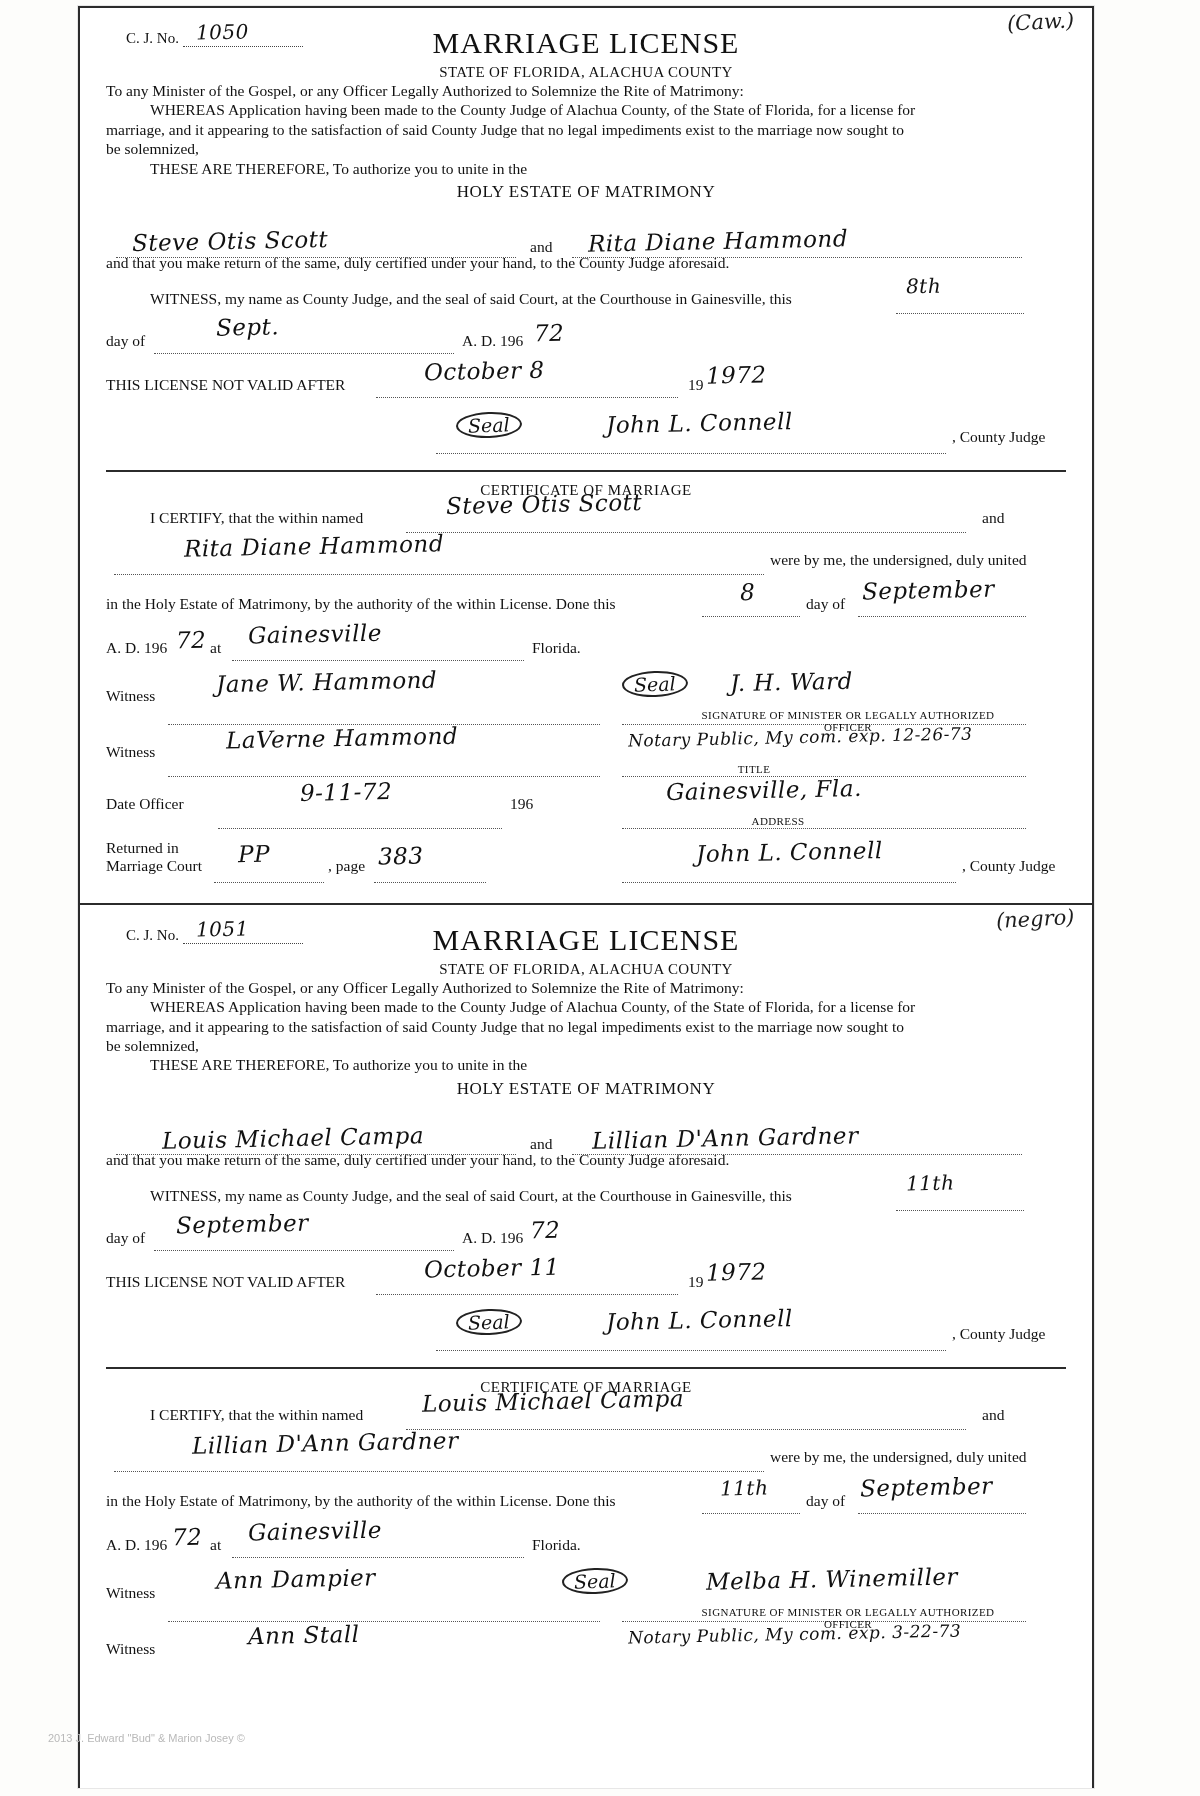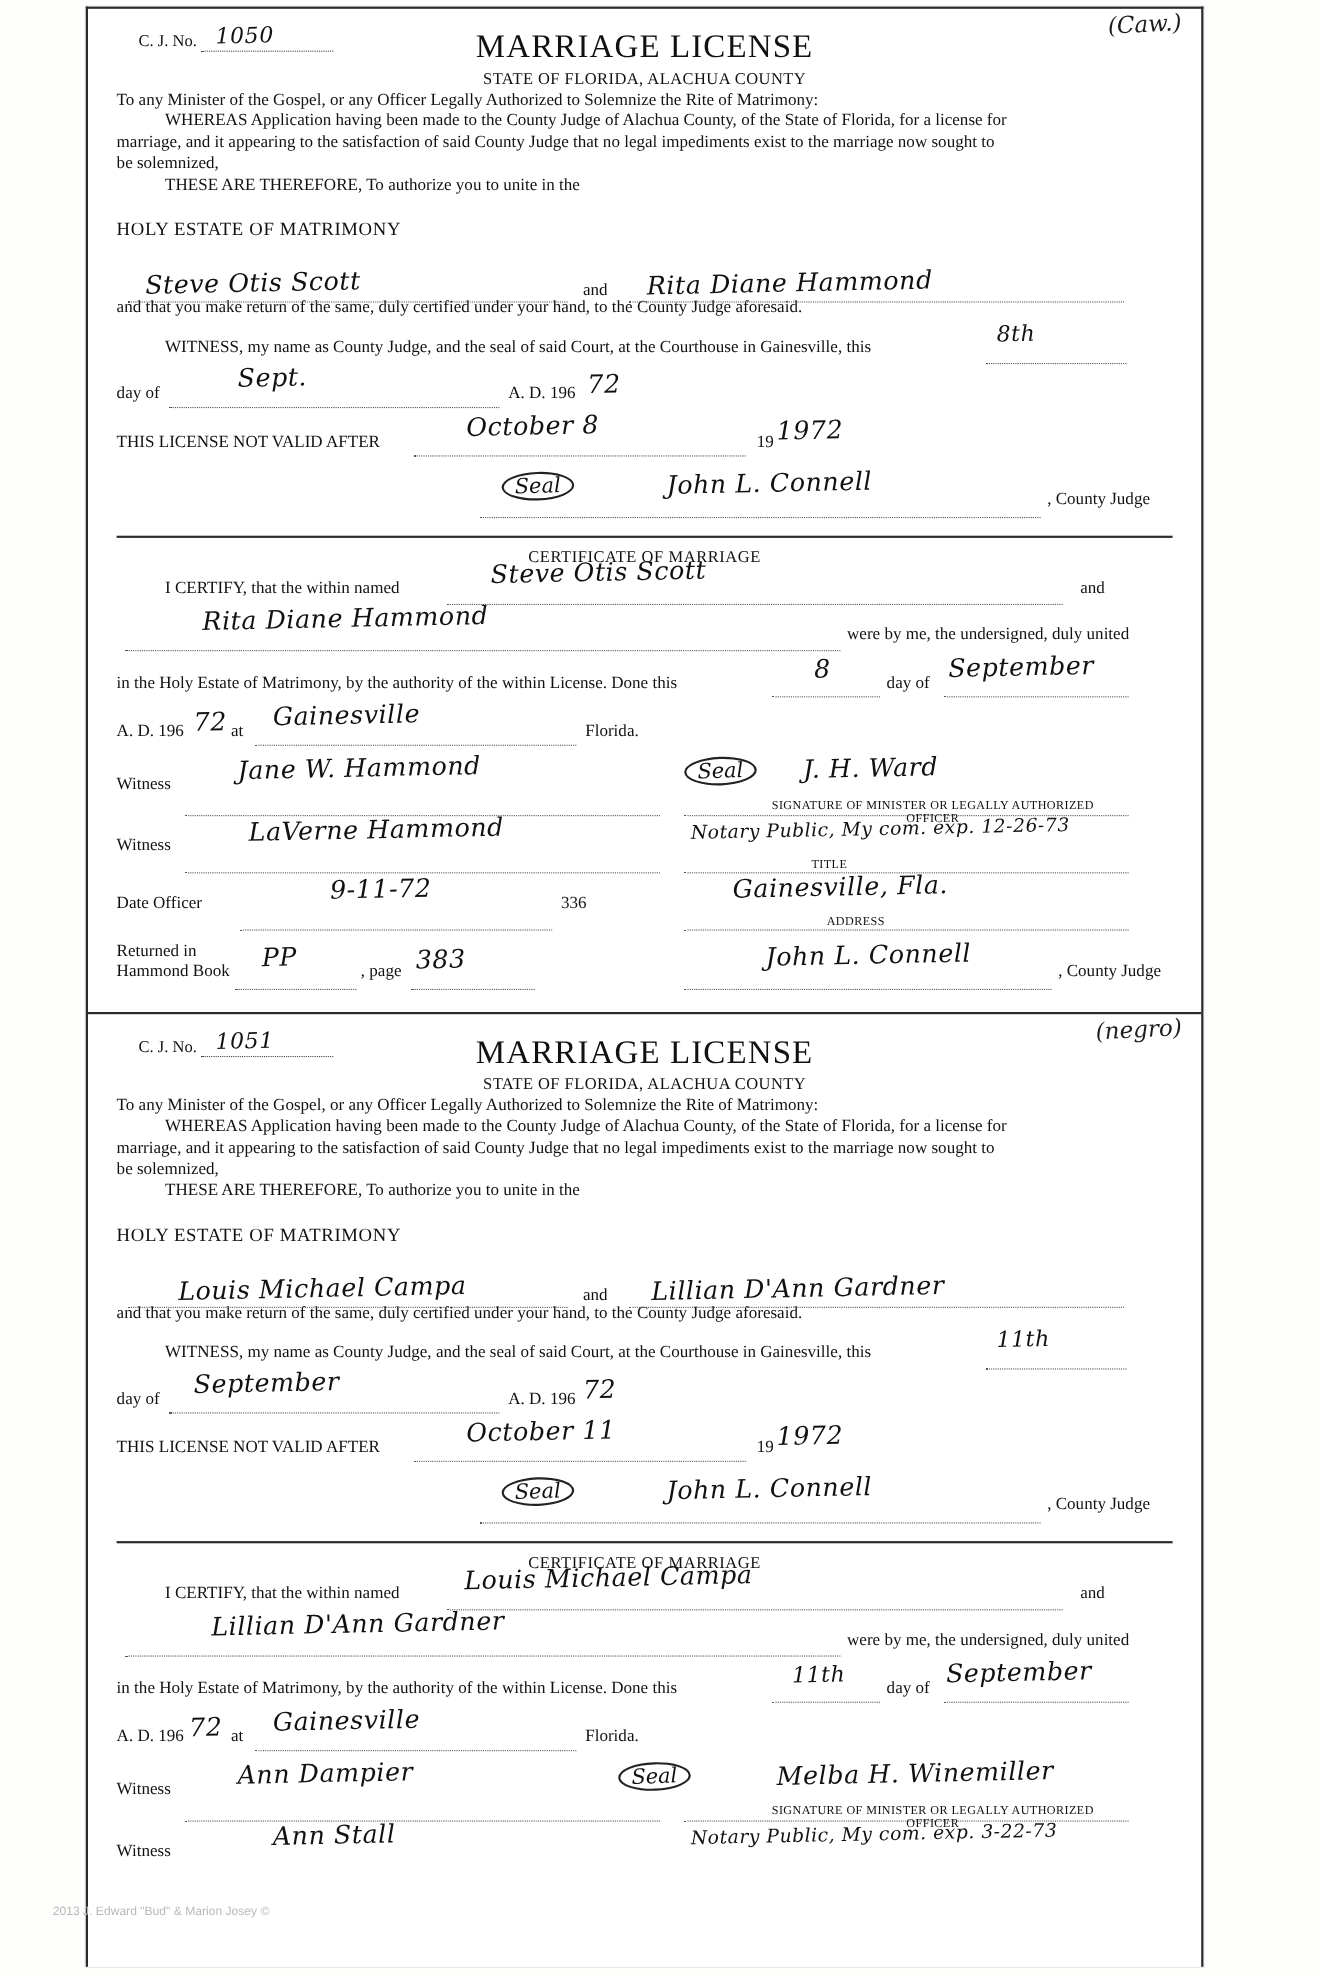--- a/index.html
+++ b/index.html
@@ -80,23 +80,24 @@
     color: #1d1d1d;
     transform: rotate(-3deg);
   }
   .body-line {
     font-size: 15.5px;
     margin-top: 0;
     line-height: 1.25;
   }
   .indent { text-indent: 44px; }
   .center-head {
+    text-align: center;
     font-size: 17px;
     letter-spacing: 0.6px;
-    margin-top: 21px;
+    margin-top: 4px;
   }
   .cert-head {
     text-align: center;
     font-size: 15px;
     letter-spacing: 0.5px;
     margin-top: 10px;
   }
   .hand {
     font-family: "DejaVu Serif", serif;
     font-style: italic;
@@ -276,29 +277,29 @@
         <span class="hand abs" style="left:120px; top:-18px;">LaVerne Hammond</span>
         <span class="under" style="left:516px; width:404px; bottom:0;"></span>
         <span class="hand tiny abs" style="left:522px; top:-16px;">Notary Public,  My com. exp. 12-26-73</span>
         <span class="small-cap" style="left:608px; top:20px; width:80px;">TITLE</span>
       </div>
 
       <div class="row" style="margin-top:18px; height:34px;">
         <span class="abs" style="left:0;">Date Officer</span>
         <span class="under" style="left:112px; width:284px; bottom:0;"></span>
         <span class="hand abs" style="left:194px; top:-16px;">9-11-72</span>
-        <span class="abs" style="left:404px;">336</span>
+        <span class="abs" style="left:404px;">196</span>
         <span class="under" style="left:516px; width:404px; bottom:0;"></span>
         <span class="hand abs" style="left:560px; top:-18px;">Gainesville, Fla.</span>
         <span class="small-cap" style="left:624px; top:20px; width:96px;">ADDRESS</span>
       </div>
 
       <div class="row" style="margin-top:16px; height:40px;">
         <span class="abs" style="left:0; top:-6px;">Returned in</span>
-        <span class="abs" style="left:0; top:12px;">Hammond Book</span>
+        <span class="abs" style="left:0; top:12px;">Marriage Court</span>
         <span class="under" style="left:108px; width:110px; bottom:2px;"></span>
         <span class="hand abs" style="left:132px; top:-4px;">PP</span>
         <span class="abs" style="left:222px; top:12px;">, page</span>
         <span class="under" style="left:268px; width:112px; bottom:2px;"></span>
         <span class="hand abs" style="left:272px; top:-2px;">383</span>
         <span class="under" style="left:516px; width:334px; bottom:2px;"></span>
         <span class="hand abs" style="left:590px; top:-6px;">John L. Connell</span>
         <span class="abs" style="left:856px; top:12px;">, County Judge</span>
       </div>
     </div>

